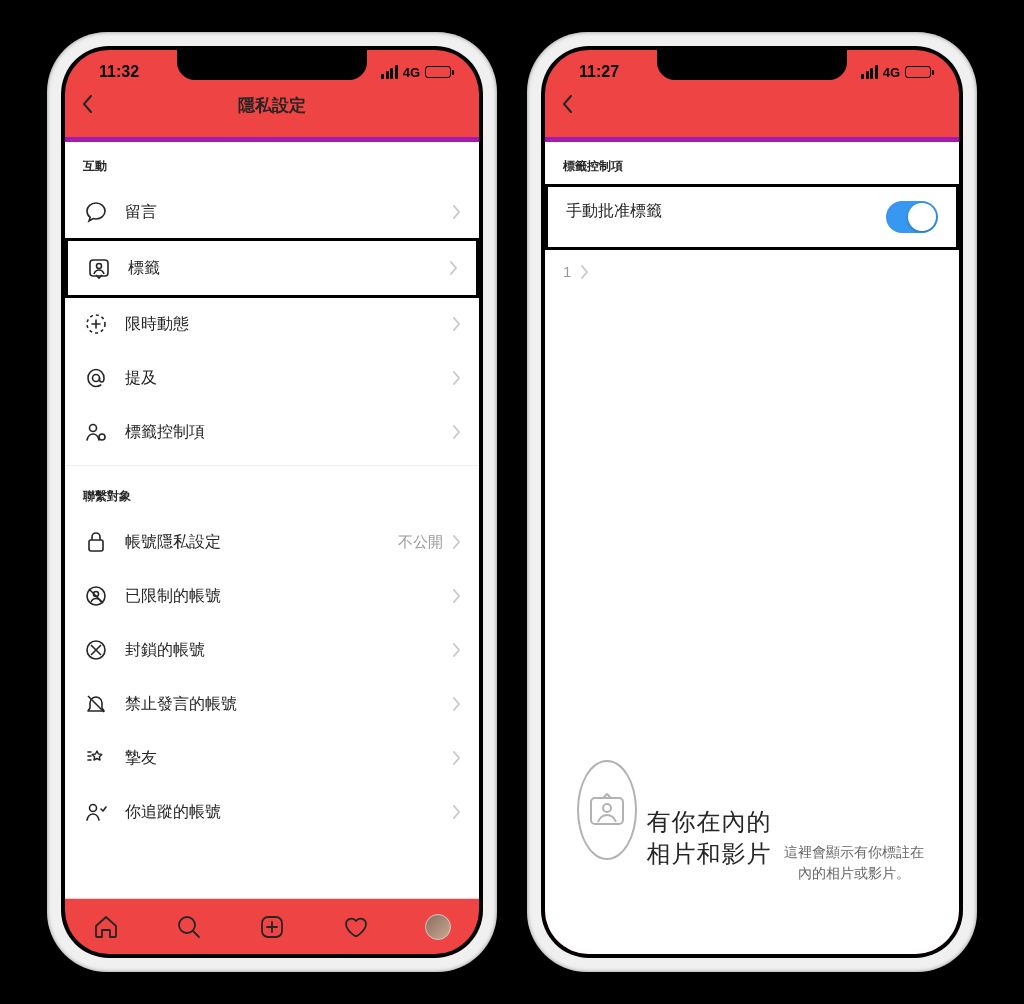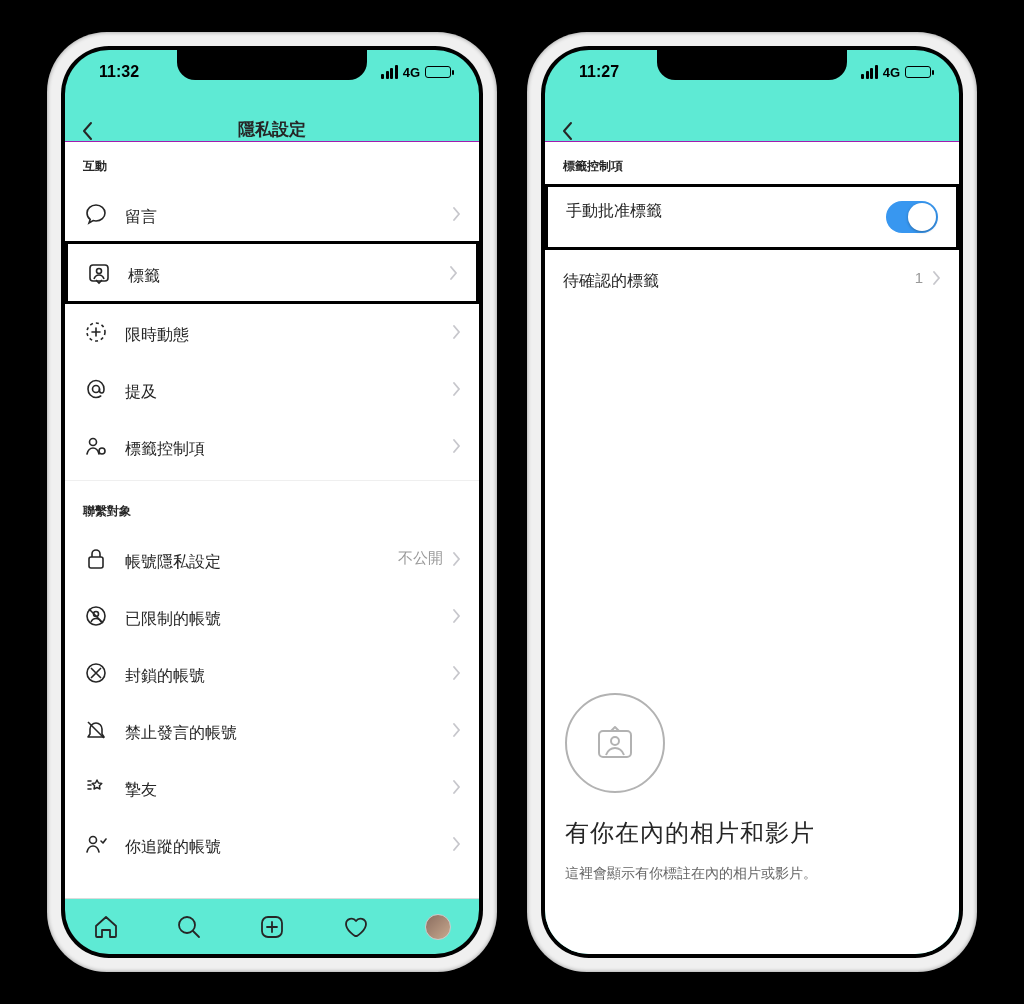--- a/index.html
+++ b/index.html
@@ -25,21 +25,21 @@
   .phone-inner {
     width: 100%;
     height: 100%;
     background: #000;
     border-radius: 48px;
     padding: 4px;
   }
   .screen {
     width: 100%;
     height: 100%;
-    background: #5eead4;
+    background: #ef4444;
     border-radius: 44px;
     overflow: hidden;
     position: relative;
     display: flex;
     flex-direction: column;
   }
   .notch {
     position: absolute;
     top: 0;
     left: 50%;
@@ -67,47 +67,47 @@
   .signal-bars span:nth-child(1){height:5px}
   .signal-bars span:nth-child(2){height:8px}
   .signal-bars span:nth-child(3){height:11px}
   .signal-bars span:nth-child(4){height:14px}
   .battery {
     width: 26px; height: 12px; border:1.5px solid #000; border-radius:3px; position:relative;
   }
   .battery::after{content:"";position:absolute;right:-4px;top:3px;width:2px;height:5px;background:#000;border-radius:1px;}
   .battery-fill{height:100%;width:60%;background:#000;border-radius:1px;}
   .nav-header{
-    height:48px;border-bottom:1px solid #a21caf;display:flex;align-items:flex-end;position:relative;font-family:Liberation Mono, monospace;
+    height:48px;border-bottom:5px solid #a21caf;display:flex;align-items:flex-start;position:relative;font-family:Liberation Mono, monospace;
   }
   .back-btn{width:44px;display:flex;align-items:center;justify-content:center;cursor:pointer;}
   .nav-title{position:absolute;left:0;right:0;text-align:center;font-size:17px;font-weight:600;color:#262626;pointer-events:none;}
   .content{flex:1;overflow:auto;background:#fff;}
   .section-header{padding:16px 18px 10px;font-size:12px;font-weight:600;color:#262626;}
   .list-row{
     display:flex;align-items:center;padding:14px 18px;cursor:pointer;position:relative;
   }
   .list-row .row-icon{width:26px;height:26px;margin-right:16px;display:flex;align-items:center;justify-content:center;color:#262626;flex-shrink:0;}
-  .list-row .row-label{flex:1;font-size:16px;color:#262626;margin-top:8px;}
+  .list-row .row-label{flex:1;font-size:16px;color:#262626;}
   .list-row .row-value{font-size:15px;color:#999;margin-right:10px;}
   .chevron{color:#c7c7cc;}
   .highlight-box{border:3px solid #000;margin:-1px 0;}
   .divider{height:1px;background:#efefef;margin:6px 0;}
   .tab-bar{
     height:56px;border-top:1px solid #dbdbdb;display:flex;align-items:center;justify-content:space-around;
   }
   .tab-item{width:44px;height:44px;display:flex;align-items:center;justify-content:center;cursor:pointer;}
   .avatar-small{width:26px;height:26px;border-radius:50%;background:linear-gradient(135deg,#8a6d5f,#c9a98f);border:1px solid #ccc;}
   
   .toggle-row{display:flex;align-items:flex-start;padding:14px 18px;}
   .toggle-row .row-label{flex:1;font-size:16px;color:#262626;}
   .switch{width:52px;height:32px;background:#3897f0;border-radius:16px;position:relative;cursor:pointer;}
   .switch::after{content:"";position:absolute;right:2px;top:2px;width:28px;height:28px;background:#fff;border-radius:50%;box-shadow:0 1px 3px rgba(0,0,0,.3);}
   .empty-state{
-    position:absolute;left:0;right:0;bottom:70px;display:flex;flex-direction:column;align-items:flex-start;padding:0 20px;text-align:center;
+    position:absolute;left:0;right:0;bottom:70px;display:flex;align-items:flex-end;padding:0 32px;text-align:center;
   }
   .empty-circle{width:100px;height:100px;border:2.5px solid #262626;border-radius:50%;display:flex;align-items:center;justify-content:center;margin-bottom:24px;opacity:.35;}
   .empty-title{font-size:24px;font-weight:300;color:#262626;margin-bottom:14px;letter-spacing:1px;}
   .empty-sub{font-size:14px;color:#666;line-height:1.5;}
   svg{display:block}
 </style>
 </head>
 <body>
 
 <div class="phone">
@@ -354,21 +354,20 @@
 
       <div class="content" style="position:relative">
         <div class="section-header">標籤控制項</div>
 
         <div class="toggle-row highlight-box">
           <span class="row-label">手動批准標籤</span>
           <div class="switch"></div>
         </div>
 
         <div class="list-row">
-          <span class="row-label">待確認的標籤</span>
           <span class="row-value">1</span>
           <svg class="chevron" width="8" height="14" viewBox="0 0 8 14">
               <path d="M1 1l5 6-5 6" stroke="#c7c7cc" stroke-width="1.8" fill="none" stroke-linecap="round"></path>
             </svg>
         </div>
 
         <div class="empty-state">
           <div class="empty-circle">
             <svg width="48" height="48" viewBox="0 0 48 48" fill="none">
                 <rect x="8" y="12" width="32" height="26" rx="4" stroke="#262626" stroke-width="2"></rect>

